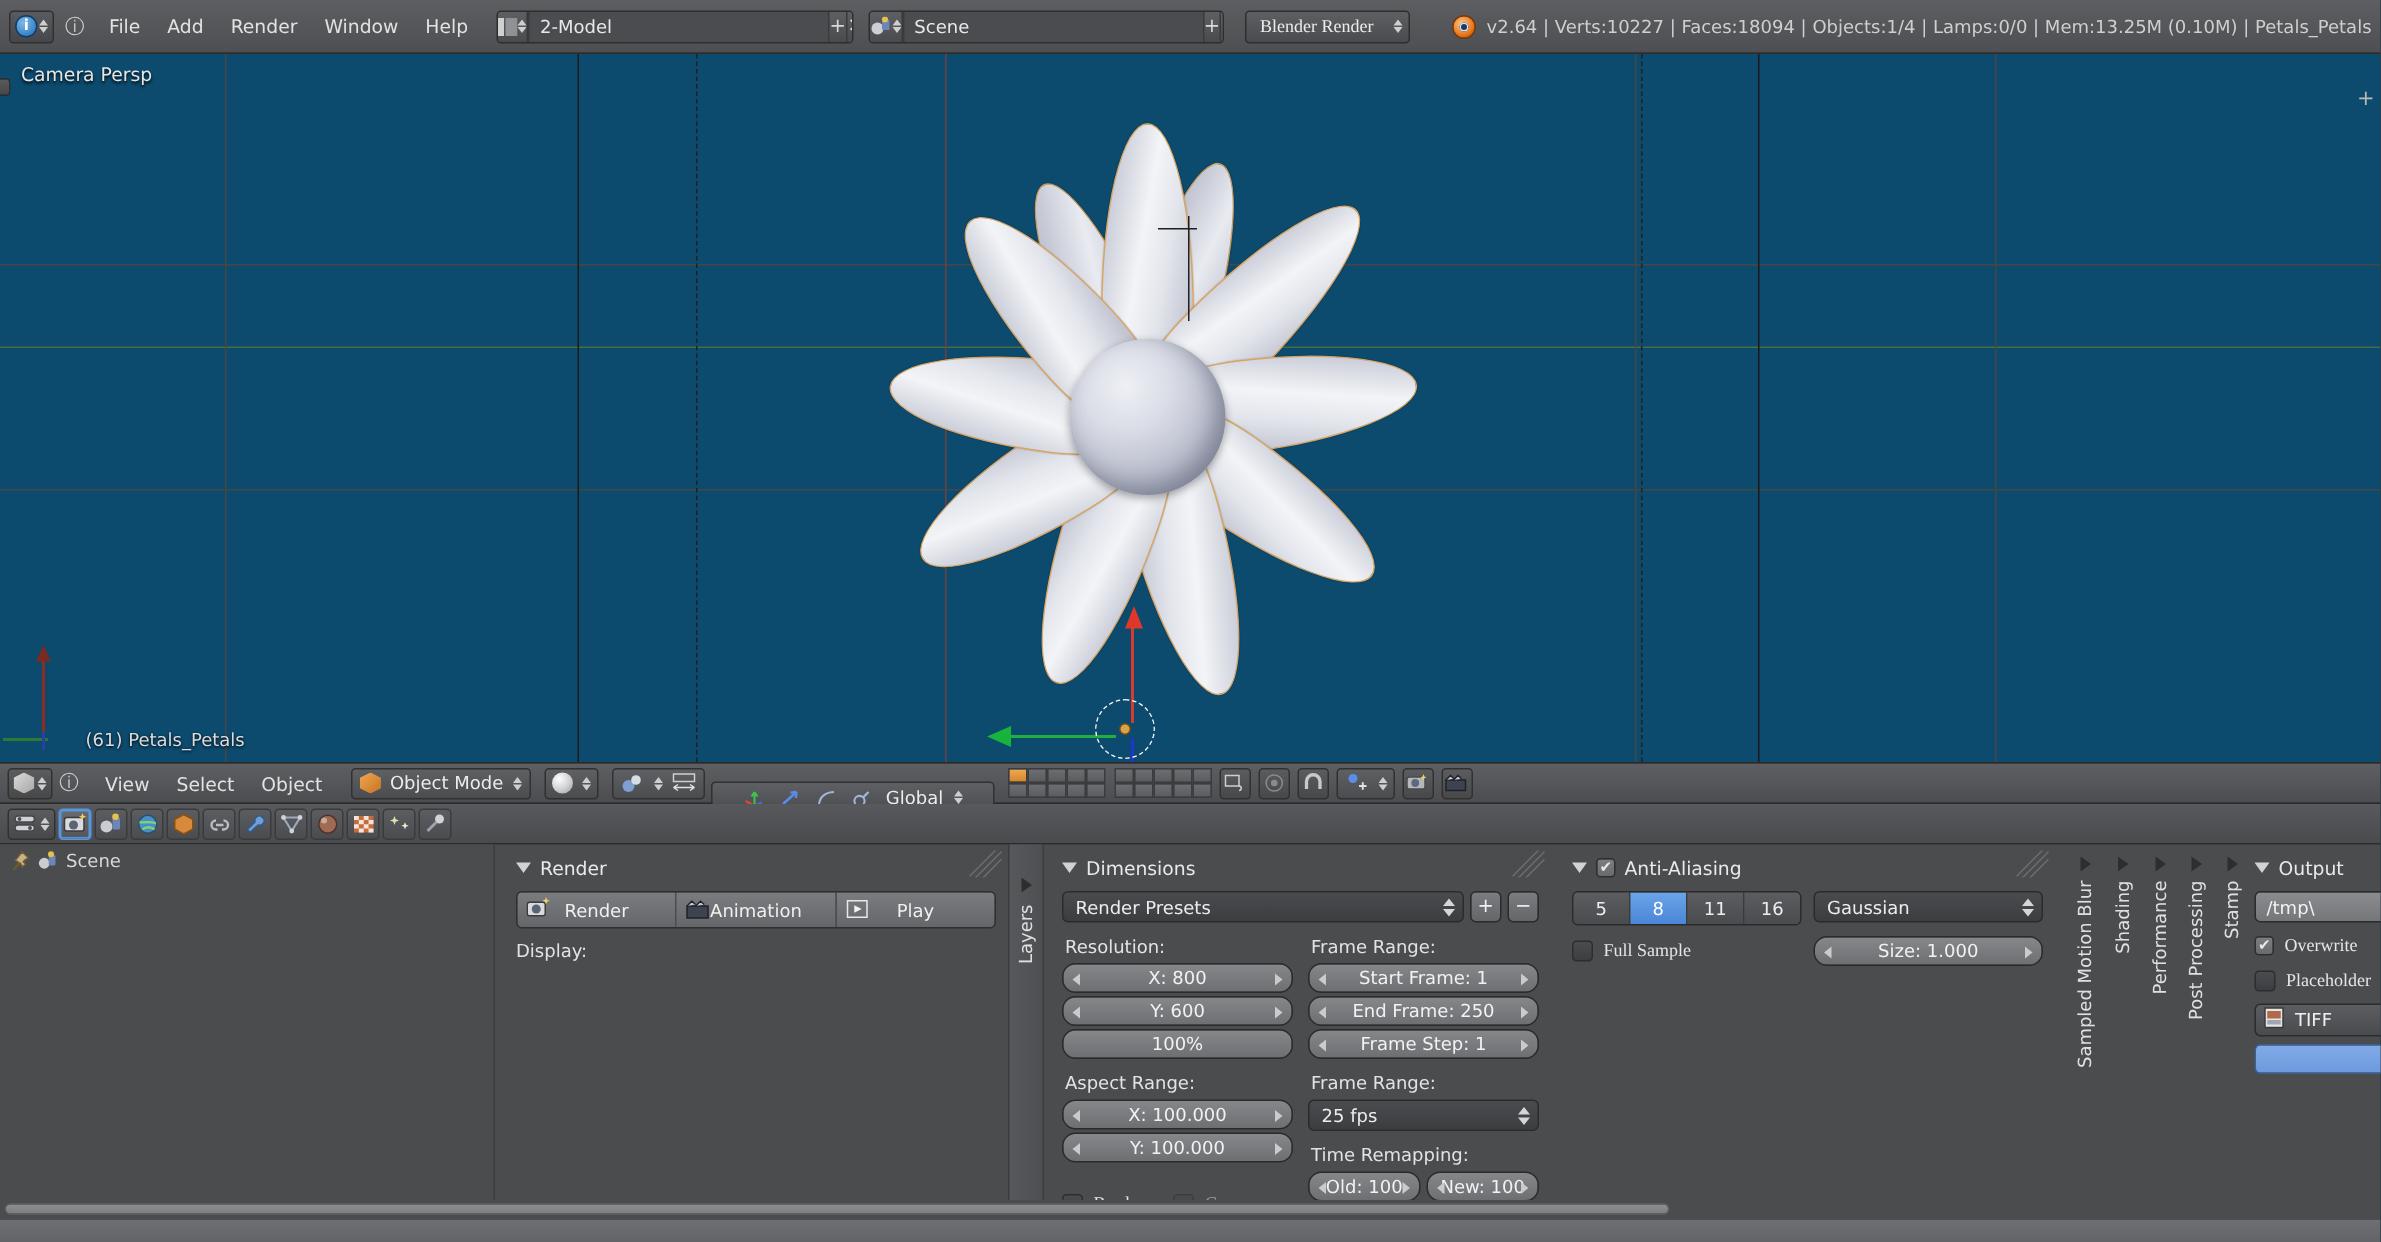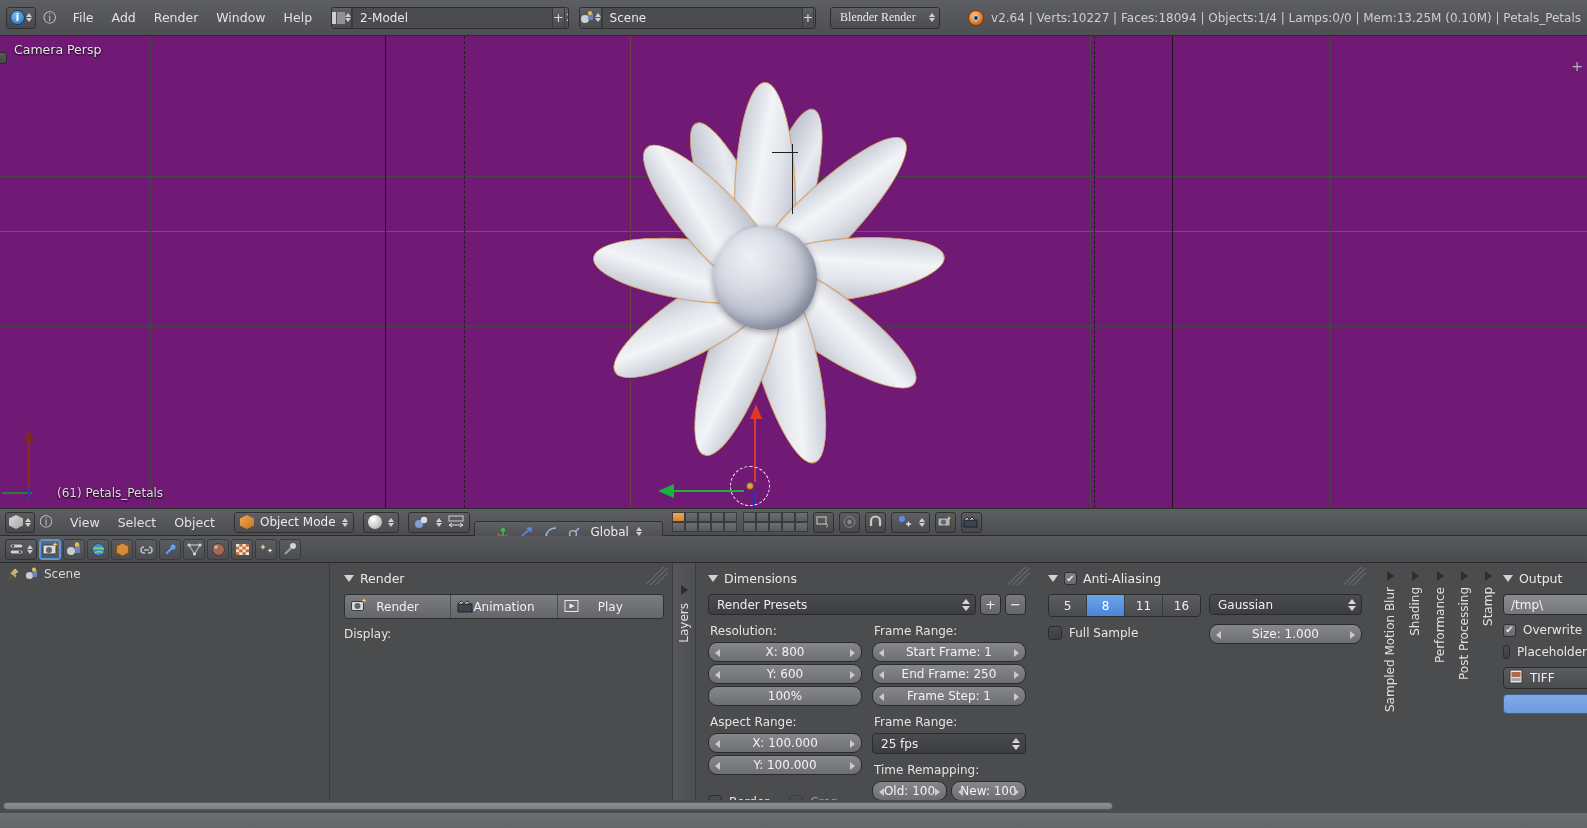--- a/index.html
+++ b/index.html
@@ -93,21 +93,21 @@
     position:relative;border:1px solid #7a3906;
   }
   .blender-logo::after{
     content:"";position:absolute;left:4px;top:4px;width:6px;height:6px;border-radius:50%;
     background:#1b3a63;box-shadow:inset 0 0 0 1px #cfe4f5;
   }
 
   
   .viewport{
     position:absolute;left:0;top:36px;width:1587px;height:472px;
-    background:#701a75;overflow:hidden;
+    background:#0c4a6e;overflow:hidden;
   }
   .vp-grid{position:absolute;inset:0;}
   .gl-h{position:absolute;left:0;width:100%;height:1px;background:#464646;}
   .gl-v{position:absolute;top:0;height:100%;width:1px;background:#464646;}
   .axis-x{position:absolute;left:0;width:100%;height:1px;background:#4d6b42;}
   .axis-y{position:absolute;top:0;height:100%;width:1px;background:#6b4242;}
   .cam-border{position:absolute;top:0;height:100%;width:1px;background:#1a1a1a;}
   .cam-dash{position:absolute;top:0;height:100%;border-left:1px dashed #202020;}
 
   .vp-label{
@@ -319,21 +319,21 @@
     background:linear-gradient(#4a4b4f,#3c3d41);
     display:flex;align-items:center;justify-content:space-between;padding:0 5px 0 8px;
     color:#ededed;font-size:12px;
   }
   .sq-btn{
     width:21px;height:21px;border:1px solid #2a2b2d;border-radius:4px;
     background:linear-gradient(#7b7c7f,#65666a);
     display:flex;align-items:center;justify-content:center;color:#f0f0f0;font-size:13px;line-height:1;
   }
   .cbrow{display:flex;align-items:center;gap:7px;}
-  .cbrow .tx{font-size:12px;color:#e6e6e6;}
+  .cbrow .tx{font-size:12px;color:#e6e6e6;font-family:Liberation Serif, serif;}
   .cbrow .tx.dim{color:#9d9e9f;}
   .chk-sq{
     width:14px;height:14px;border-radius:3px;border:1px solid #2c2d2f;
     background:linear-gradient(#4b4c50,#3d3e42);
   }
   .chk-sq.dim{opacity:.5;}
 
   .aa-seg{display:flex;border:1px solid #2a2b2d;border-radius:4px;overflow:hidden;}
   .aa-seg .s{
     flex:1;height:21px;display:flex;align-items:center;justify-content:center;

